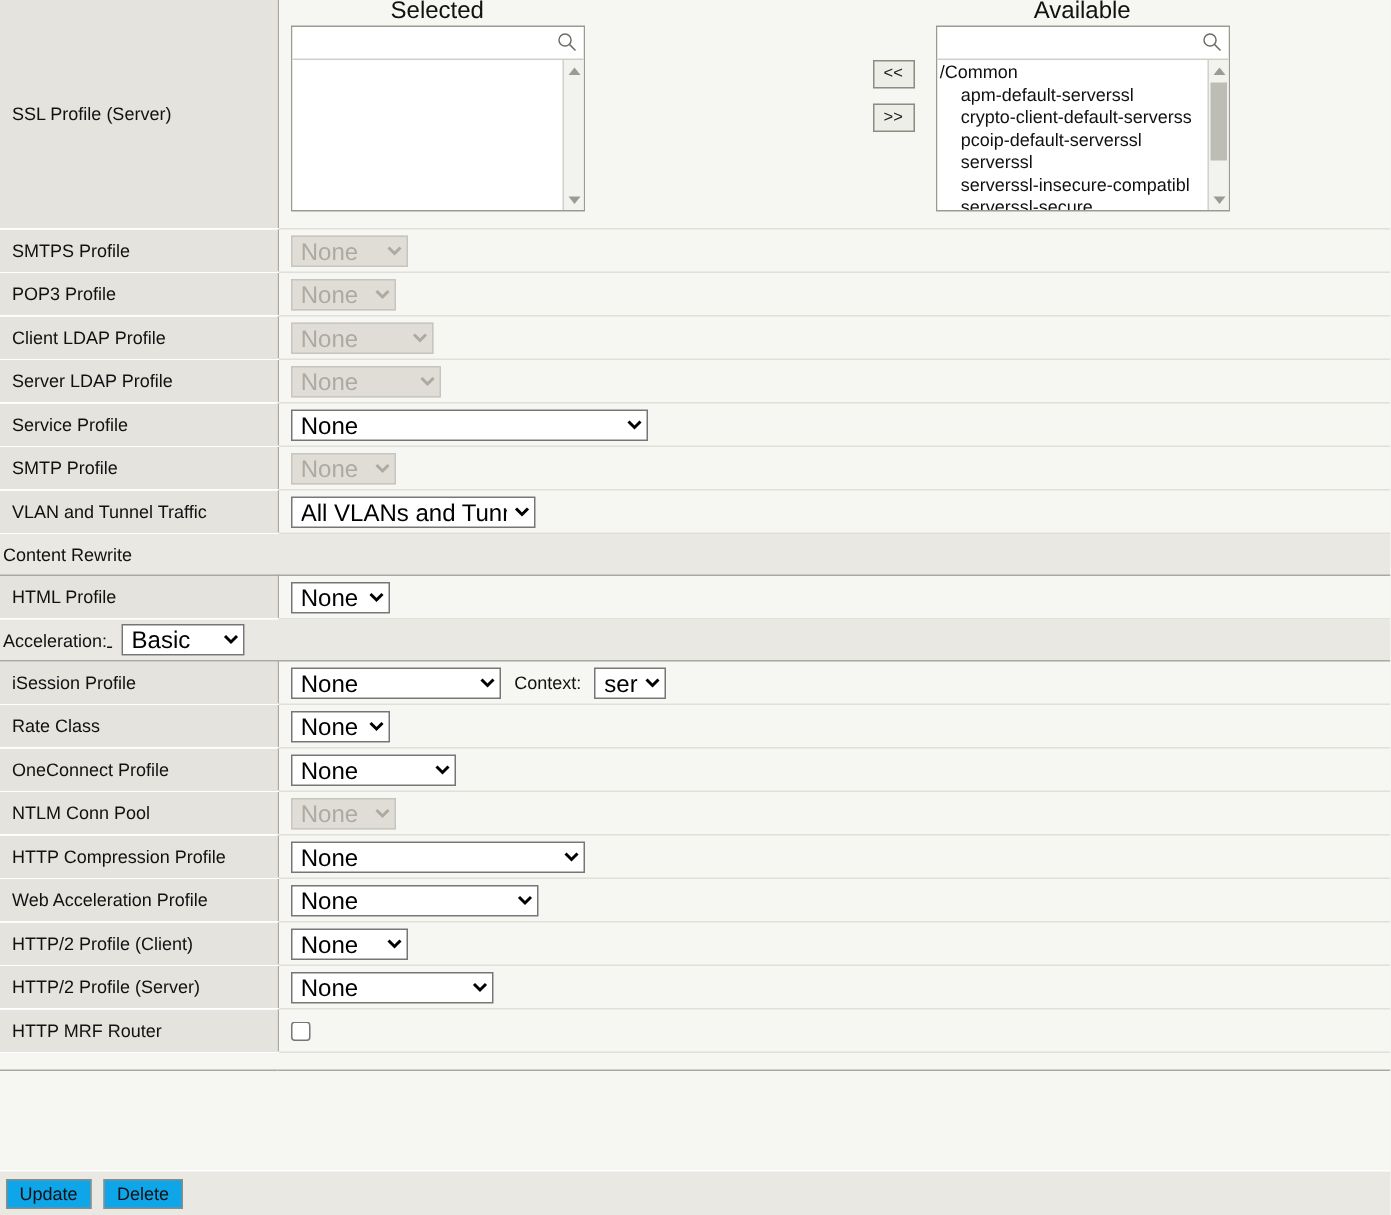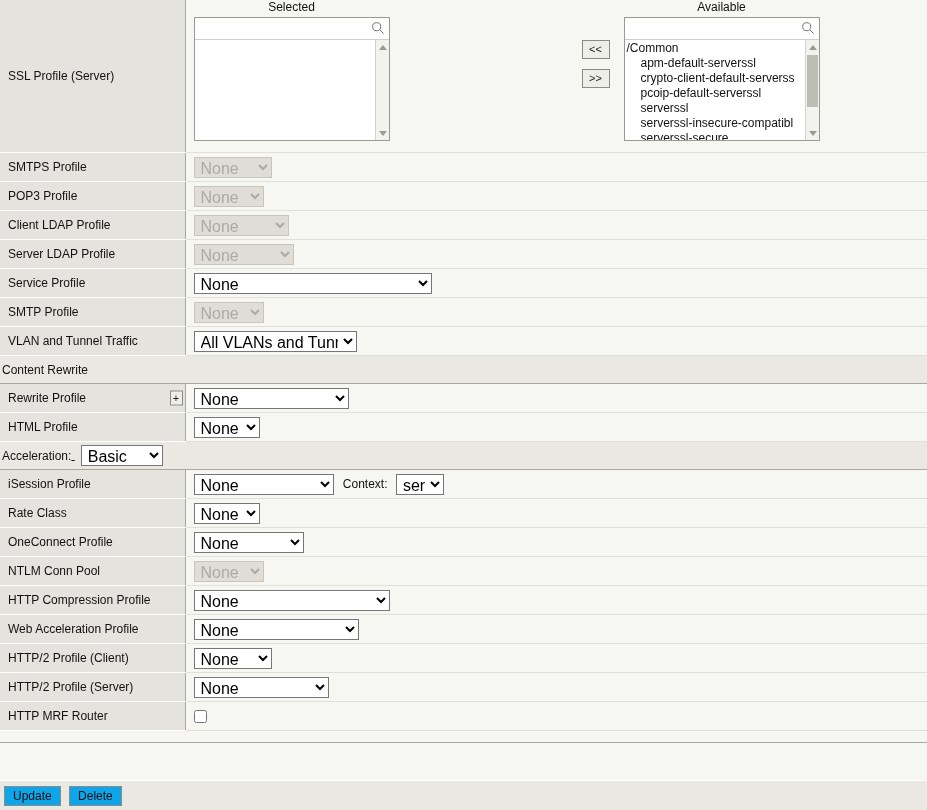--- a/index.html
+++ b/index.html
@@ -111,21 +111,21 @@
     cursor: pointer;
     padding: 0;
     font-family: "Liberation Sans", sans-serif;
   }
 
   
   .dual-wrap { position: relative; height: 152px; }
   .dl-col { position: absolute; top: 0; }
   .dl-head {
     text-align: center;
-    font-size: 12px;
+    font-size: 16px;
     color: #111;
     height: 17px;
     line-height: 15px;
   }
   .dl-box {
     border: 1px solid #9a9a92;
     background: #fff;
     width: 100%;
   }
   .dl-search {
@@ -363,29 +363,20 @@
         </td>
       </tr>
 
 
       <tr>
         <td class="band" colspan="2">
           <span class="band-title">Content Rewrite</span>
         </td>
       </tr>
 
-      <tr class="cfg-row">
-        <td class="lbl">
-          <span>Rewrite Profile</span>
-          <button class="plus-btn">+</button>
-        </td>
-        <td class="val">
-          <select class="sel w155"><option>None</option></select>
-        </td>
-      </tr>
 
       <tr class="cfg-row">
         <td class="lbl"><span>HTML Profile</span></td>
         <td class="val">
           <select class="sel" style="width:66px"><option>None</option></select>
         </td>
       </tr>
 
       <tr>
         <td class="band" colspan="2">

